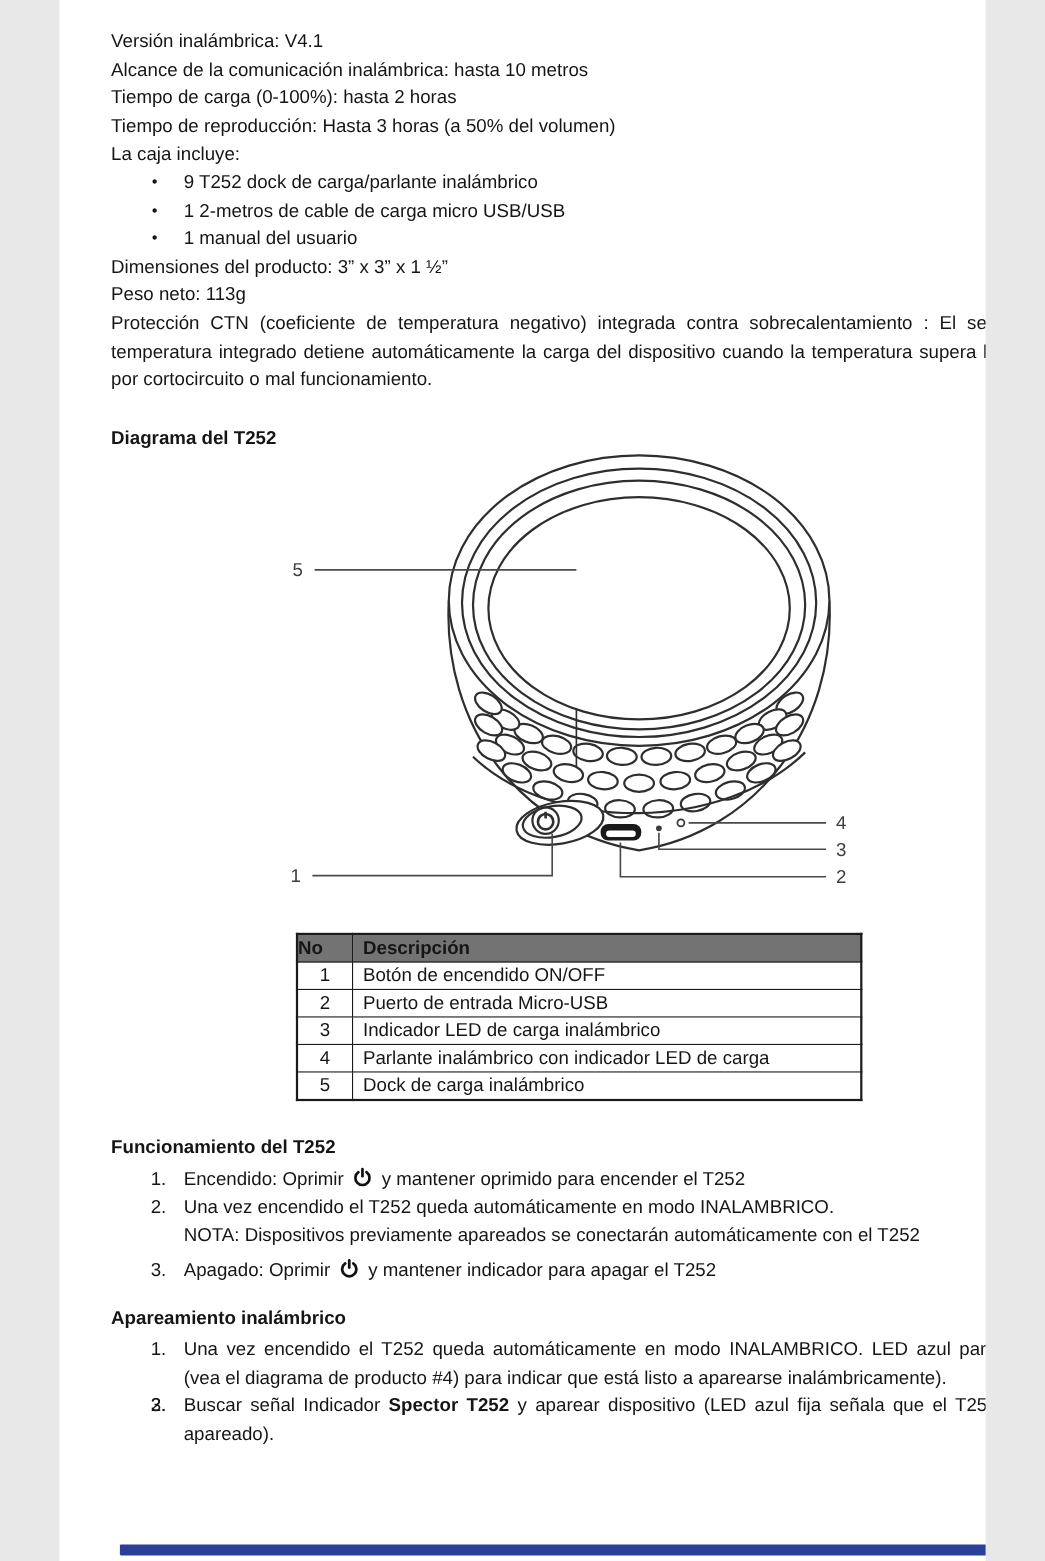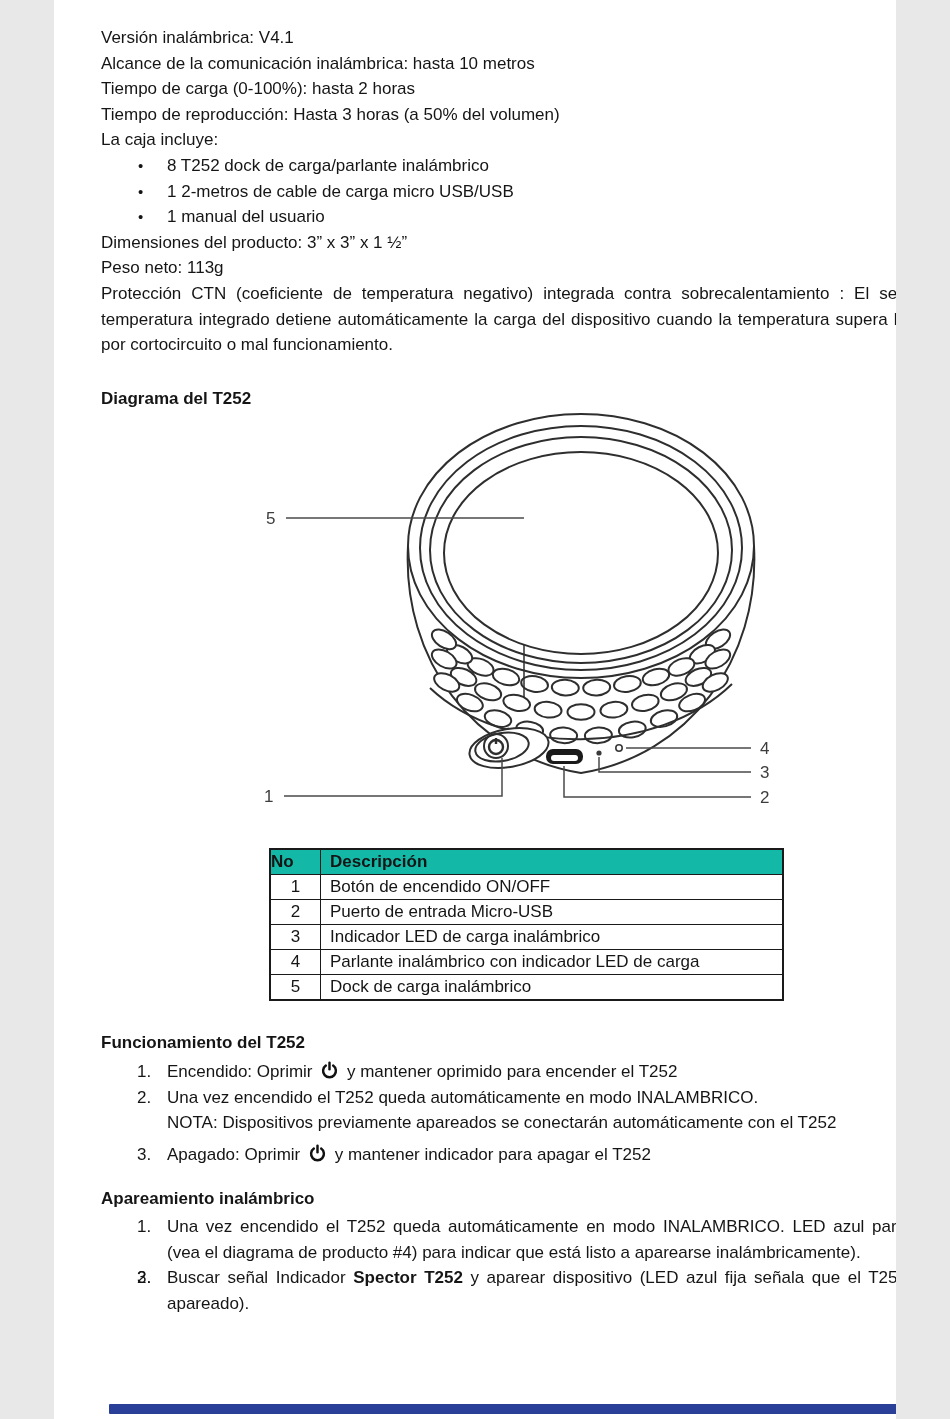--- a/index.html
+++ b/index.html
@@ -14,21 +14,21 @@
   .bullet-row{position:relative;padding-left:66px;}
   .bullet{position:absolute;left:37px;top:0;font-size:15px;}
   .justified{text-align:justify;}
   .heading{font-weight:bold;}
   
   table.desc-table{border-collapse:collapse;border:2px solid #1a1a1a;}
   table.desc-table td,table.desc-table th{
     border:1px solid #1a1a1a;height:24px;padding:0;line-height:24px;
     font-size:17px;font-weight:normal;vertical-align:middle;
   }
-  table.desc-table th{font-weight:bold;background:#14b8a6;text-align:left;}
+  table.desc-table th{font-weight:bold;background:#737373;text-align:left;}
   .col-no{width:49px;text-align:center;}
   .col-desc{width:452px;padding-left:9px !important;}
   th.col-no{text-align:center;}
   
   .num-row{position:relative;padding-left:66px;}
   .num-marker{position:absolute;left:36px;top:0;}
   .mt6{margin-top:6px;}
   .bold{font-weight:bold;}
   .power-icon-svg{vertical-align:-3px;margin:0 3px;}
   
@@ -42,21 +42,21 @@
 
   <div class="abs textblock" style="top:25px;">
     <div class="spec-line">Versión inalámbrica: V4.1</div>
     <div class="spec-line">Alcance de la comunicación inalámbrica: hasta 10 metros</div>
     <div class="spec-line">Tiempo de carga (0-100%): hasta 2 horas</div>
     <div class="spec-line">Tiempo de reproducción: Hasta 3 horas (a 50% del volumen)</div>
     <div class="spec-line">La caja incluye:</div>
 
     <div class="bullet-row">
       <span class="bullet">•</span>
-      <span>8 T252 dock de carga/parlante inalámbrico</span>
+      <span>9 T252 dock de carga/parlante inalámbrico</span>
     </div>
     <div class="bullet-row">
       <span class="bullet">•</span>
       <span>1 2-metros de cable de carga micro USB/USB</span>
     </div>
     <div class="bullet-row">
       <span class="bullet">•</span>
       <span>1 manual del usuario</span>
     </div>
 

